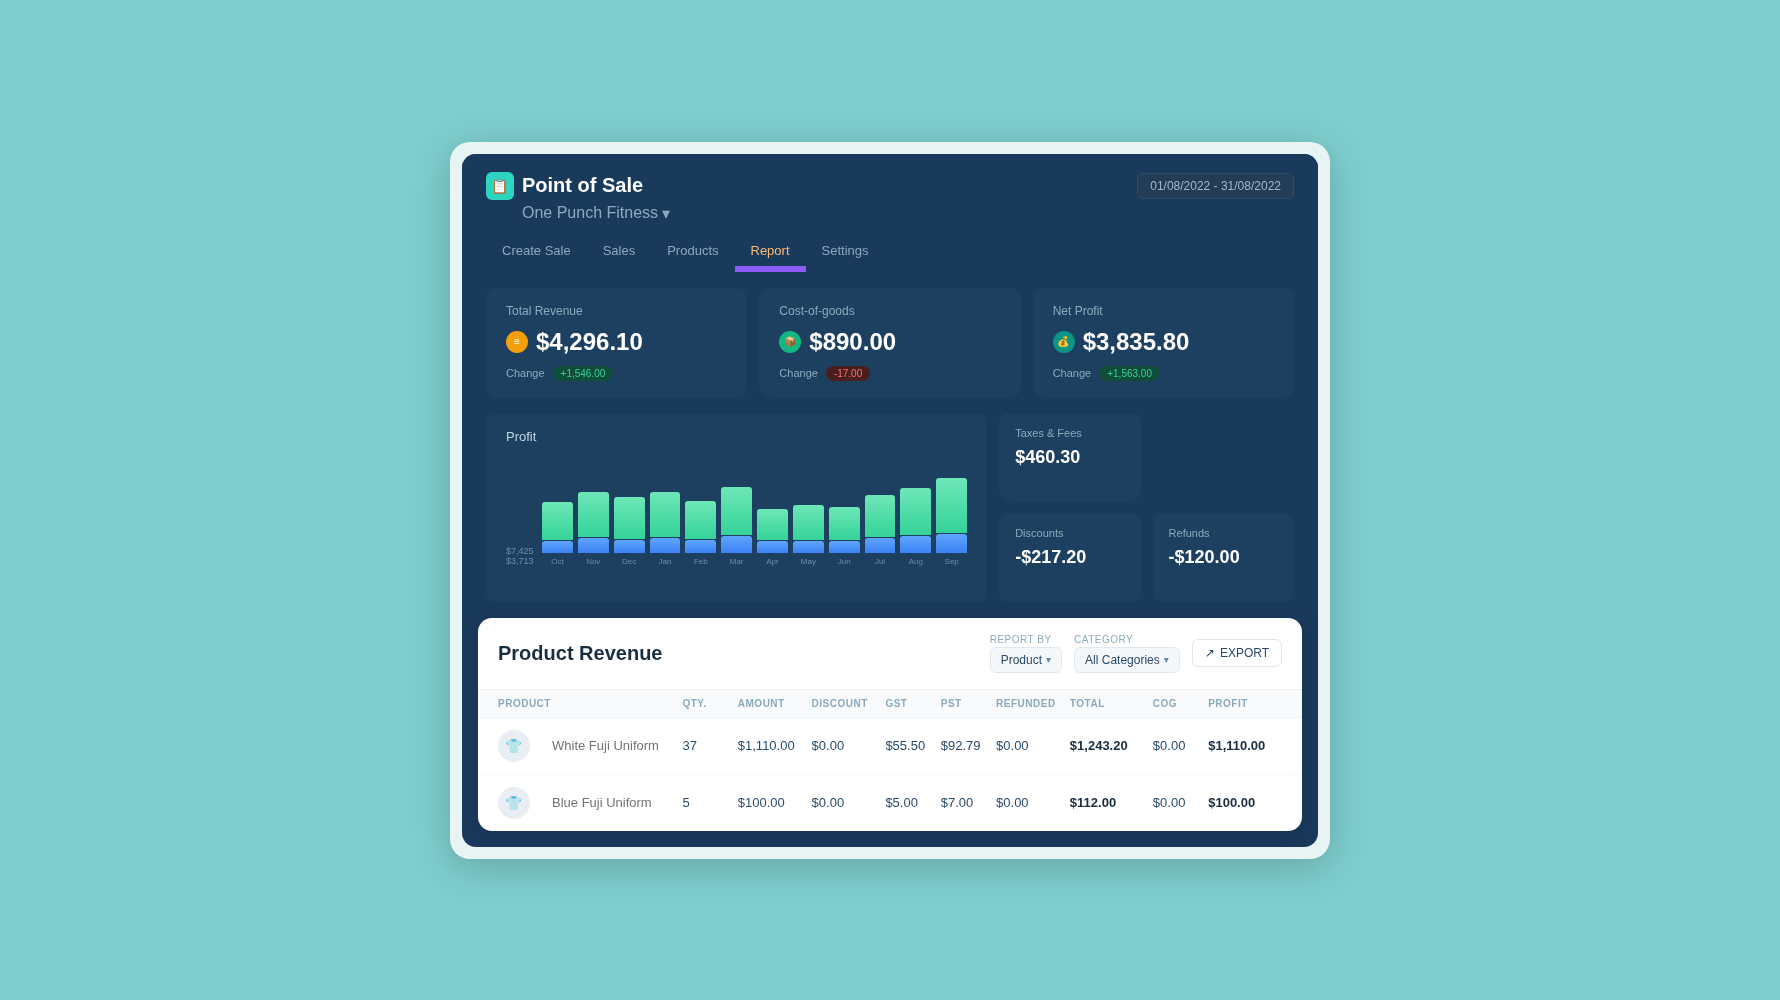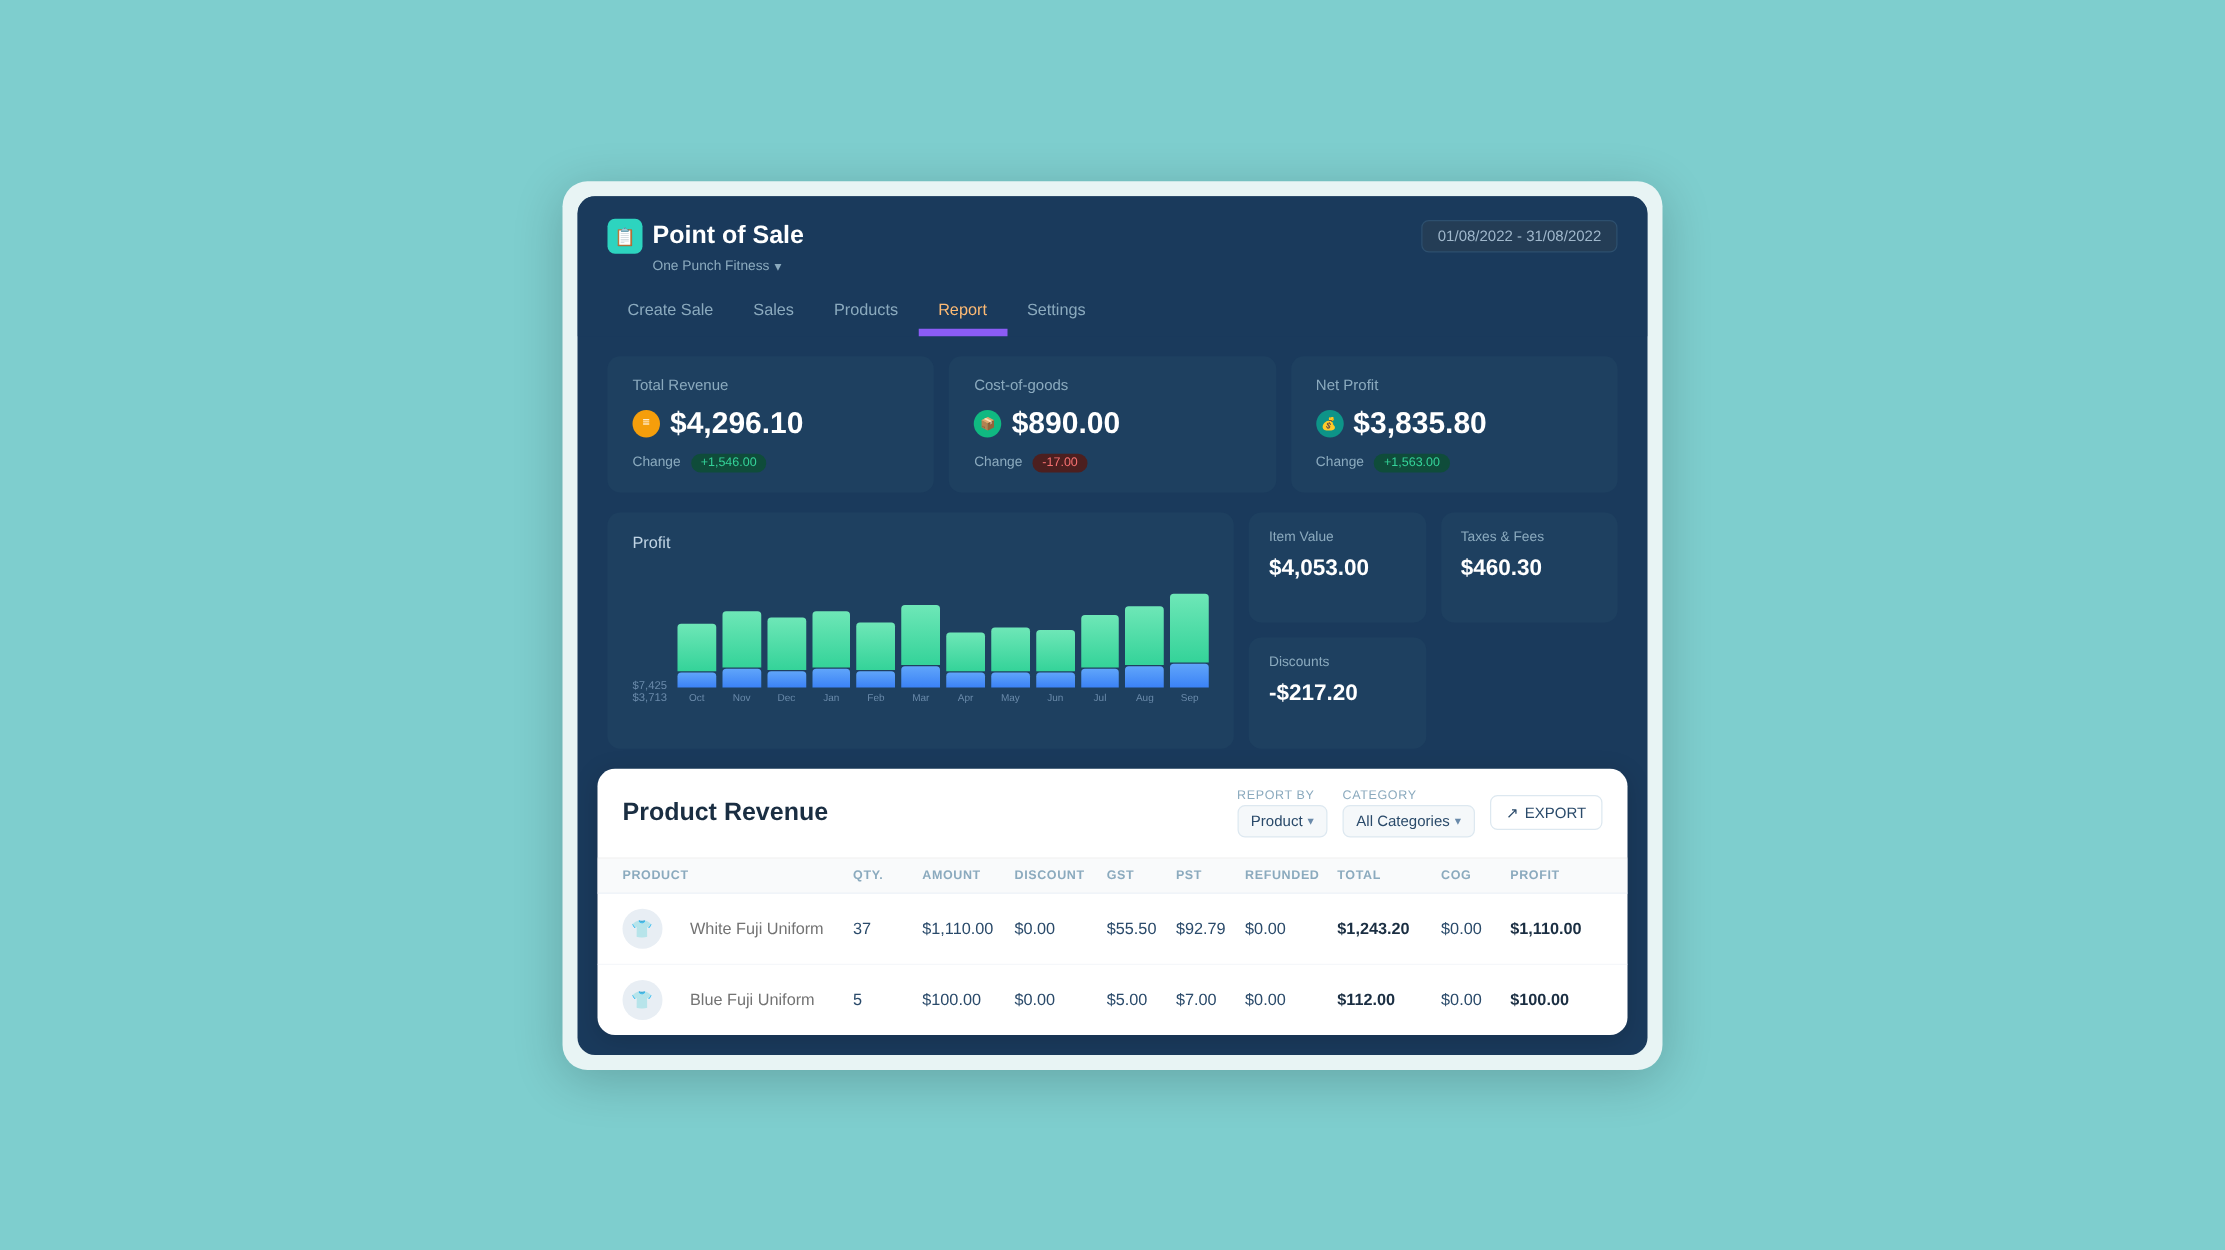--- a/index.html
+++ b/index.html
@@ -68,21 +68,21 @@
     .date-range {
       font-size: 12px;
       color: #a0b8cc;
       background: #243d56;
       padding: 5px 12px;
       border-radius: 6px;
       border: 1px solid #2d4f6e;
     }
 
     .store-name {
-      font-size: 11px;
+      font-size: 16px;
       color: #8baabe;
       margin-bottom: 12px;
       padding-left: 36px;
       display: flex;
       align-items: center;
       gap: 4px;
     }
 
     .store-name span {
       cursor: pointer;
@@ -558,32 +558,32 @@
                 <div class="bar bottom" style="height: 19px;"></div>
                 <div class="bar-label">Sep</div>
               </div>
             </div>
         </div>
       </div>
 
       <div class="right-stats">
         <div class="right-stats-row">
           <div class="mini-stat-card">
-            <div class="mini-stat-label">Item Value</div>
-            <div class="mini-stat-value">$4,053.00</div>
-          </div>
-          <div class="mini-stat-card">
             <div class="mini-stat-label">Taxes &amp; Fees</div>
             <div class="mini-stat-value">$460.30</div>
           </div>
         </div>
         <div class="right-stats-row">
           <div class="mini-stat-card">
             <div class="mini-stat-label">Discounts</div>
             <div class="mini-stat-value">-$217.20</div>
+          </div>
+          <div class="mini-stat-card">
+            <div class="mini-stat-label">Refunds</div>
+            <div class="mini-stat-value">-$120.00</div>
           </div>
         </div>
       </div>
     </div>
 
     <div class="table-section">
       <div class="table-header">
         <div class="table-title">Product Revenue</div>
         <div class="table-controls">
           <div class="control-group">

